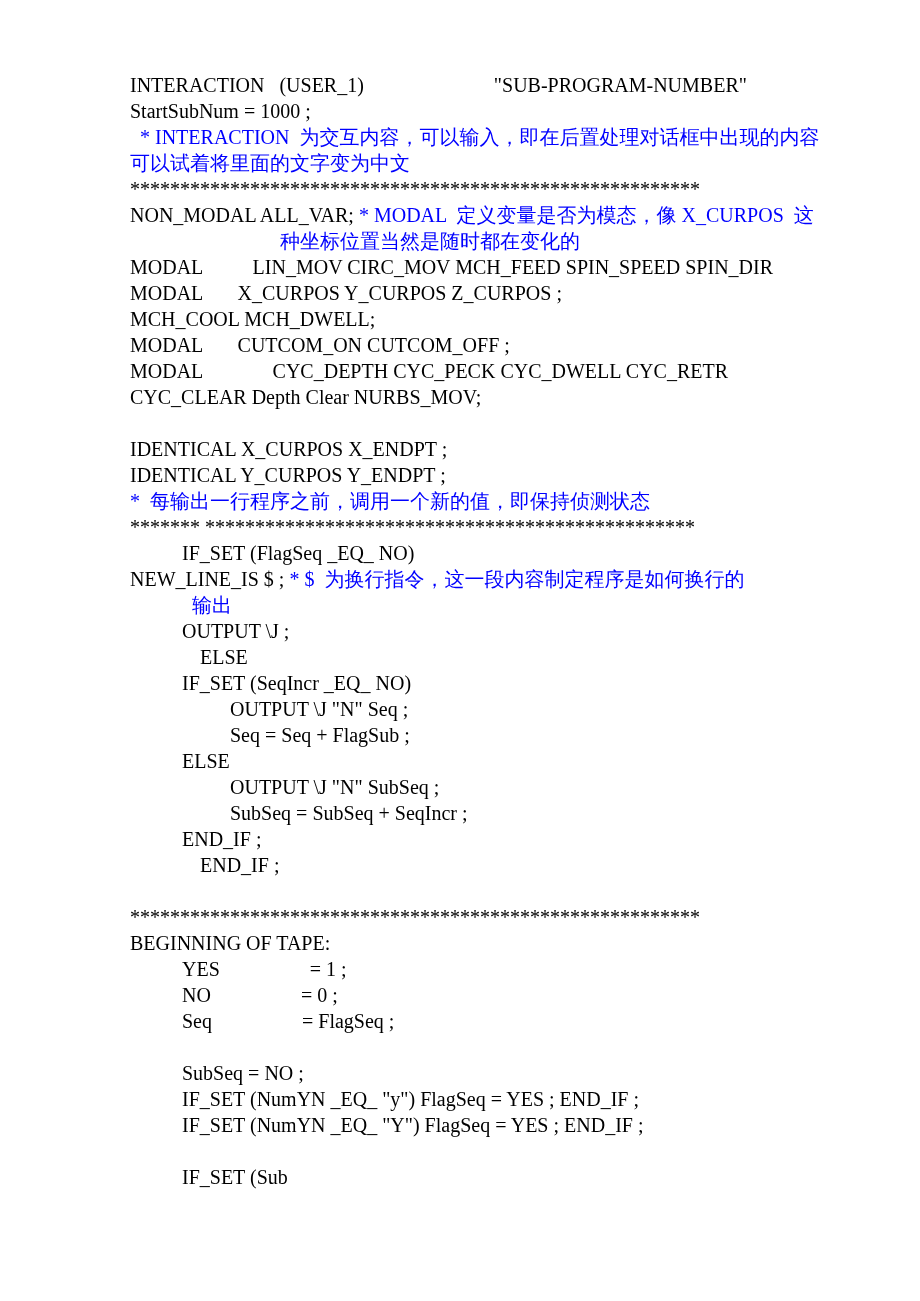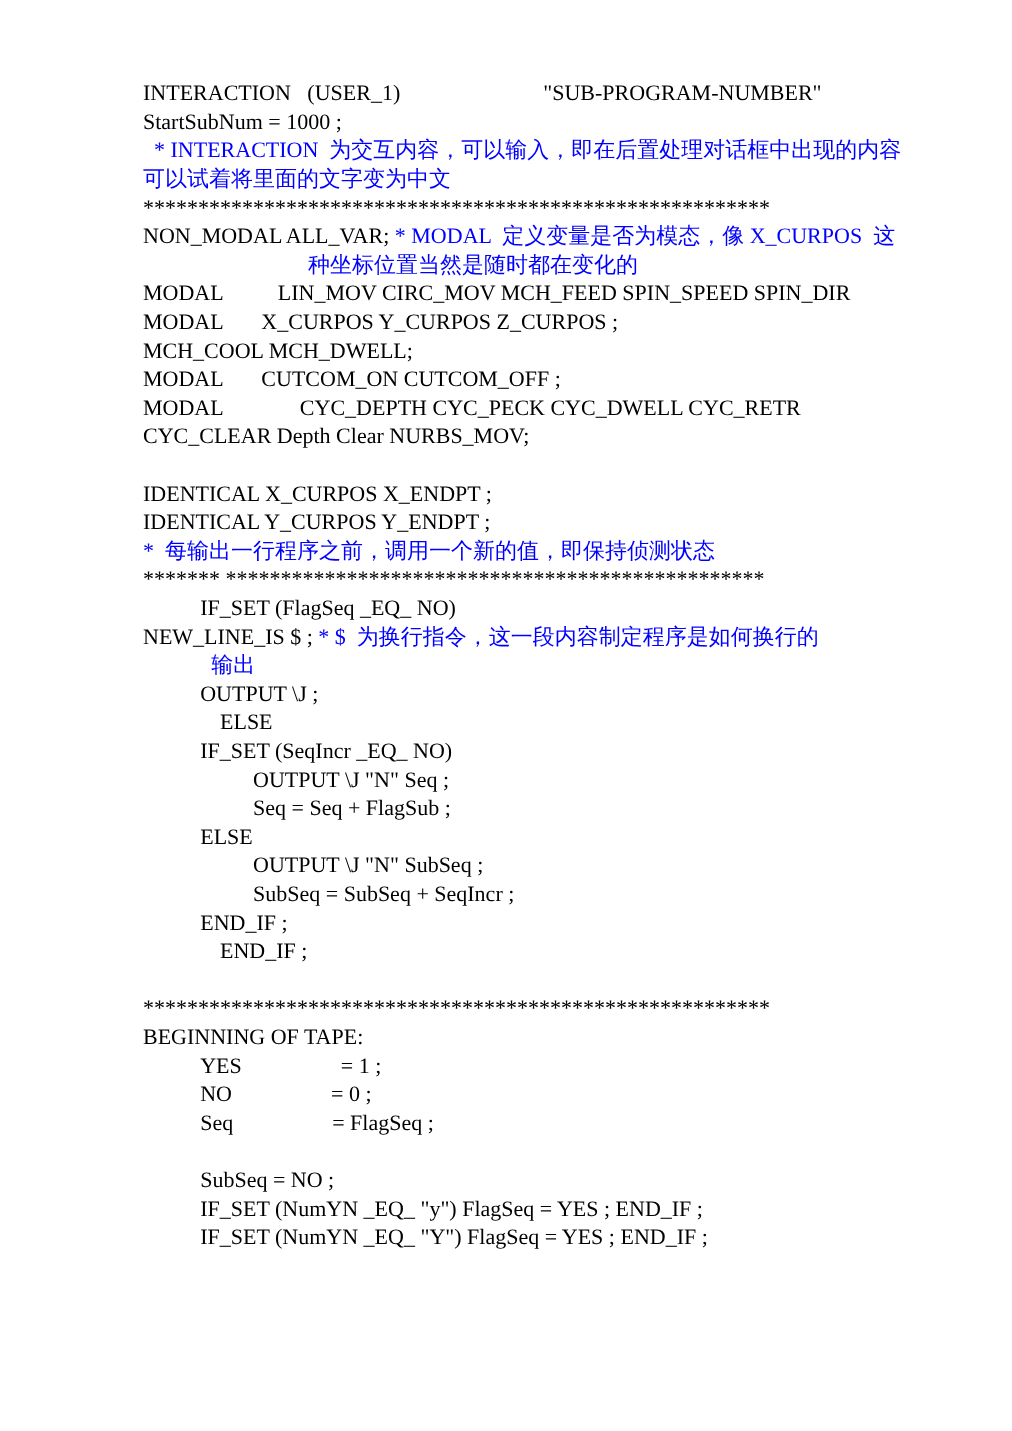--- a/index.html
+++ b/index.html
@@ -68,14 +68,15 @@
       <div class="line ">*********************************************************</div>
       <div class="line ">BEGINNING OF TAPE:</div>
       <div class="line indent1">YES                  = 1 ;</div>
       <div class="line indent1">NO                  = 0 ;</div>
       <div class="line indent1">Seq                  = FlagSeq ;</div>
       <div class="line ">&nbsp;</div>
       <div class="line indent1">SubSeq = NO ;</div>
       <div class="line indent1">IF_SET (NumYN _EQ_ "y") FlagSeq = YES ; END_IF ;</div>
       <div class="line indent1">IF_SET (NumYN _EQ_ "Y") FlagSeq = YES ; END_IF ;</div>
       <div class="line ">&nbsp;</div>
+      <div class="line indent1">IF_SET (Sub</div>
     </div>
 </div>
 
 </body></html>

